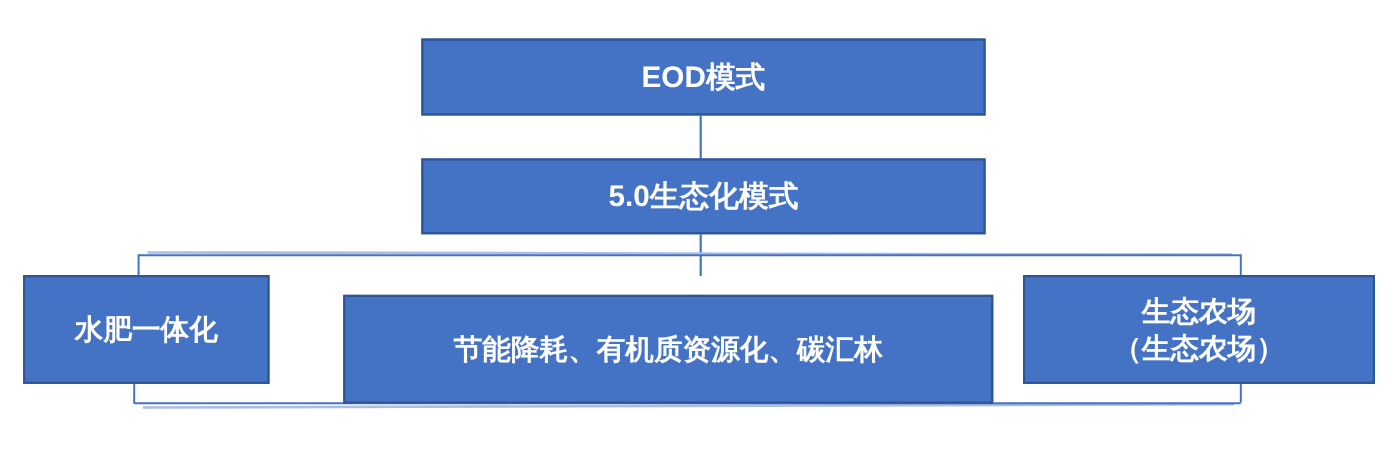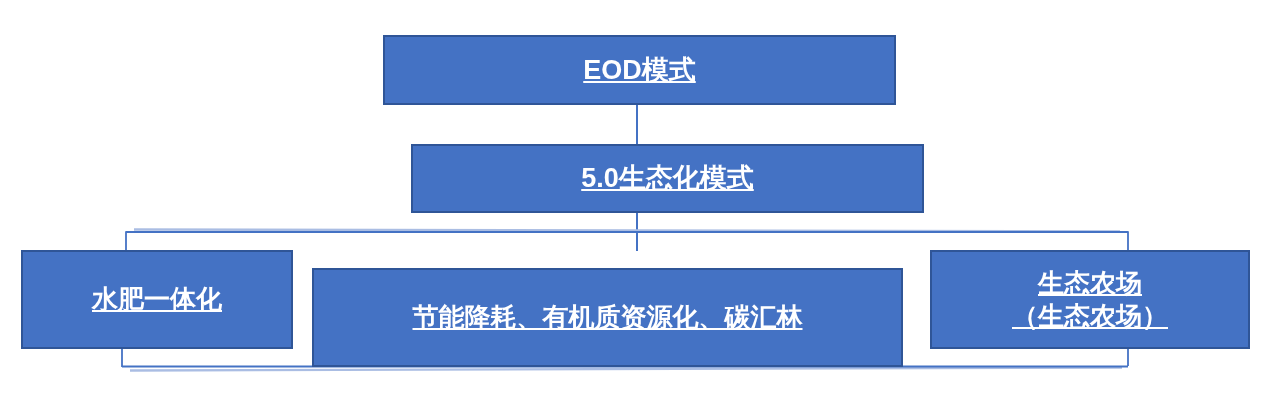--- a/index.html
+++ b/index.html
@@ -29,28 +29,27 @@
     background:var(--node-fill);
     border:2px solid var(--node-border);
     color:var(--node-text);
     display:flex;
     flex-direction:column;
     align-items:center;
     justify-content:center;
     text-align:right;
     font-weight:bold;
     line-height:1.26;
-    text-decoration:underline;
   }
   .node .line{display:block;white-space:nowrap;}
   .node-lg{font-size:27px;}
   .node-sm{font-size:26px;}
   #node-eod   {left:383px;top:35px; width:513px;height:70px;}
-  #node-eco5  {left:383px;top:144px;width:513px;height:69px;margin-left:28px;}
-  #node-water {left:21px; top:250px;width:272px;height:99px;}
+  #node-eco5  {left:383px;top:144px;width:513px;height:69px;}
+  #node-water {left:21px; top:250px;width:224px;height:99px;}
   #node-carbon{left:312px;top:268px;width:591px;height:99px;}
   #node-farm  {left:930px;top:250px;width:320px;height:99px;}
 </style>
 </head>
 <body>
 
 <div class="canvas">
 
   <svg class="connectors" viewBox="0 0 1273 408" xmlns="http://www.w3.org/2000/svg">
 

